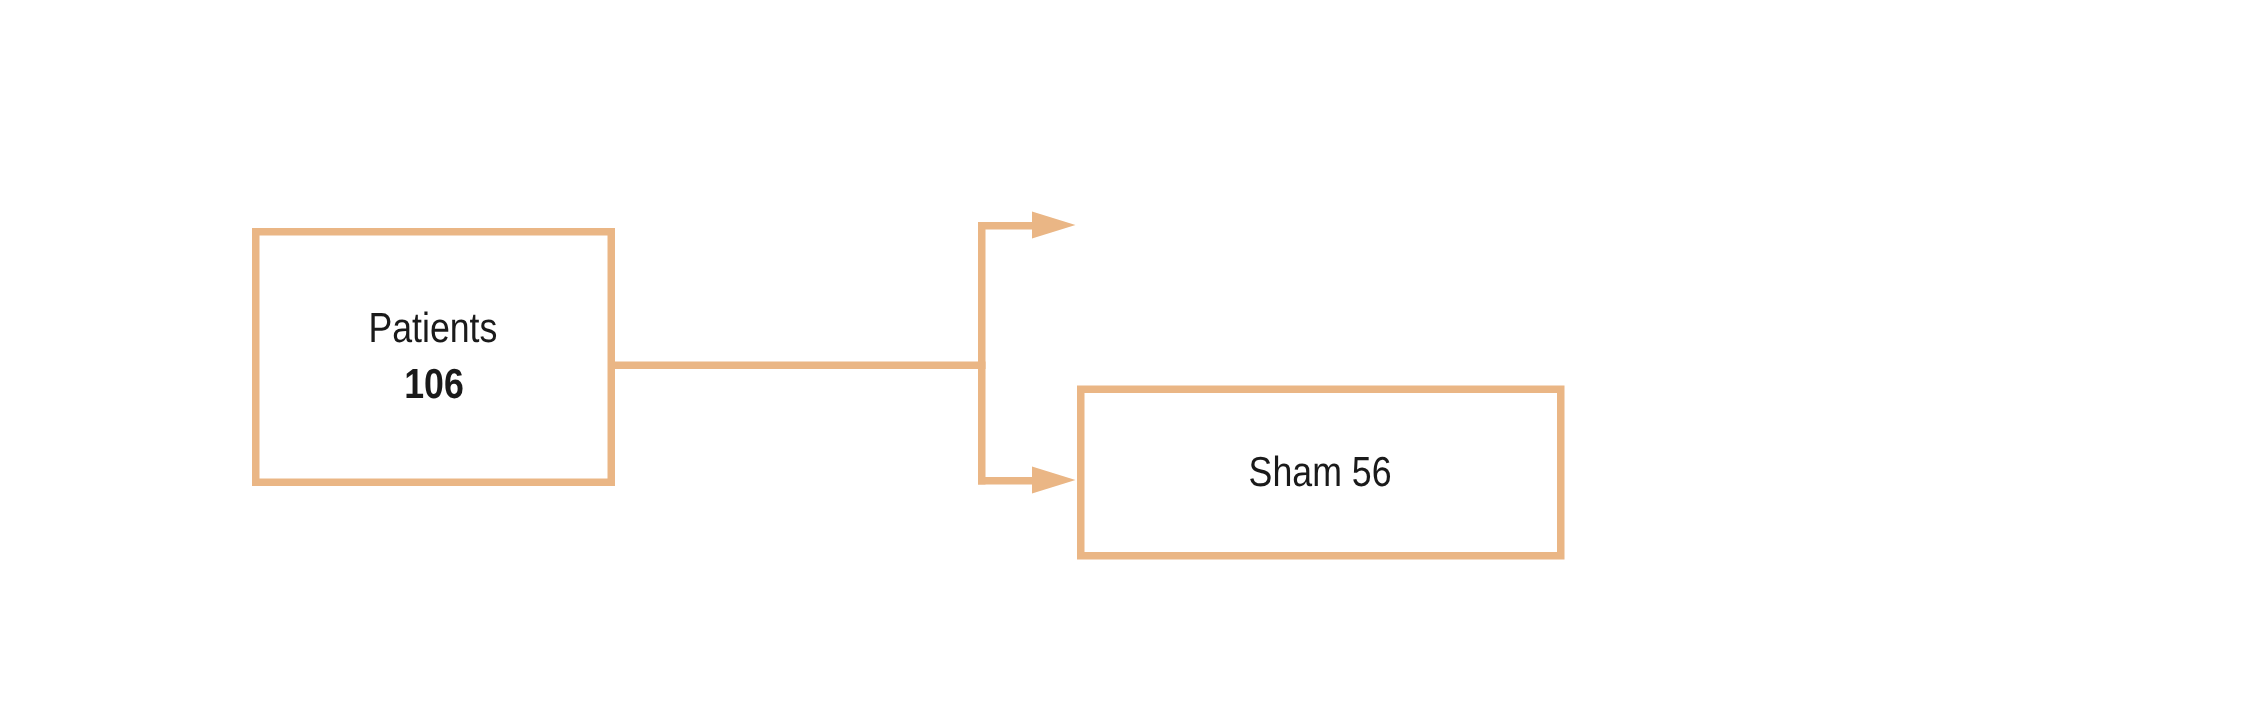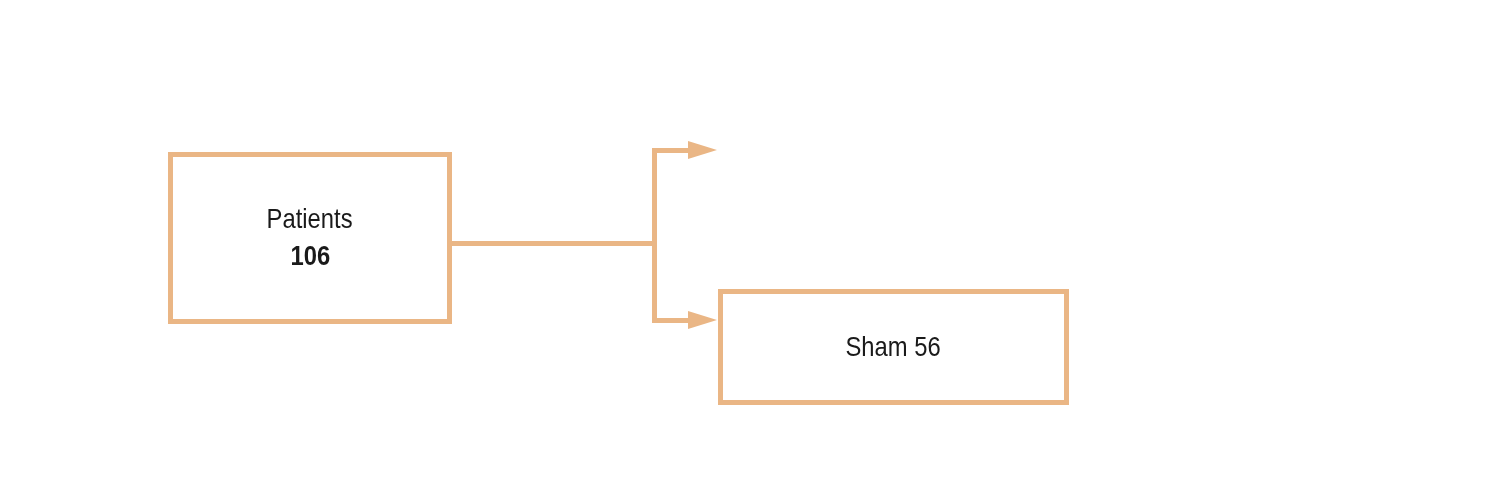--- a/index.html
+++ b/index.html
@@ -26,37 +26,36 @@
     display: flex;
     flex-direction: column;
     align-items: center;
     justify-content: center;
     color: var(--color-text);
   }
 
   .node-patients {
     left: 168px;
     top: 152px;
-    width: 284px;
+    width: 242px;
     height: 172px;
   }
 
   .node-rdn {
     left: 718px;
     top: 101px;
     width: 322px;
     height: 114px;
   }
 
   .node-sham {
     left: 718px;
     top: 257px;
-    width: 351px;
+    width: 325px;
     height: 116px;
-    margin-top: 32px;
   }
 
   .node-label, .node-value {
     font-size: 28px;
     line-height: 1.32;
     color: var(--color-text);
     transform: scaleX(0.85);
     white-space: nowrap;
   }
 

